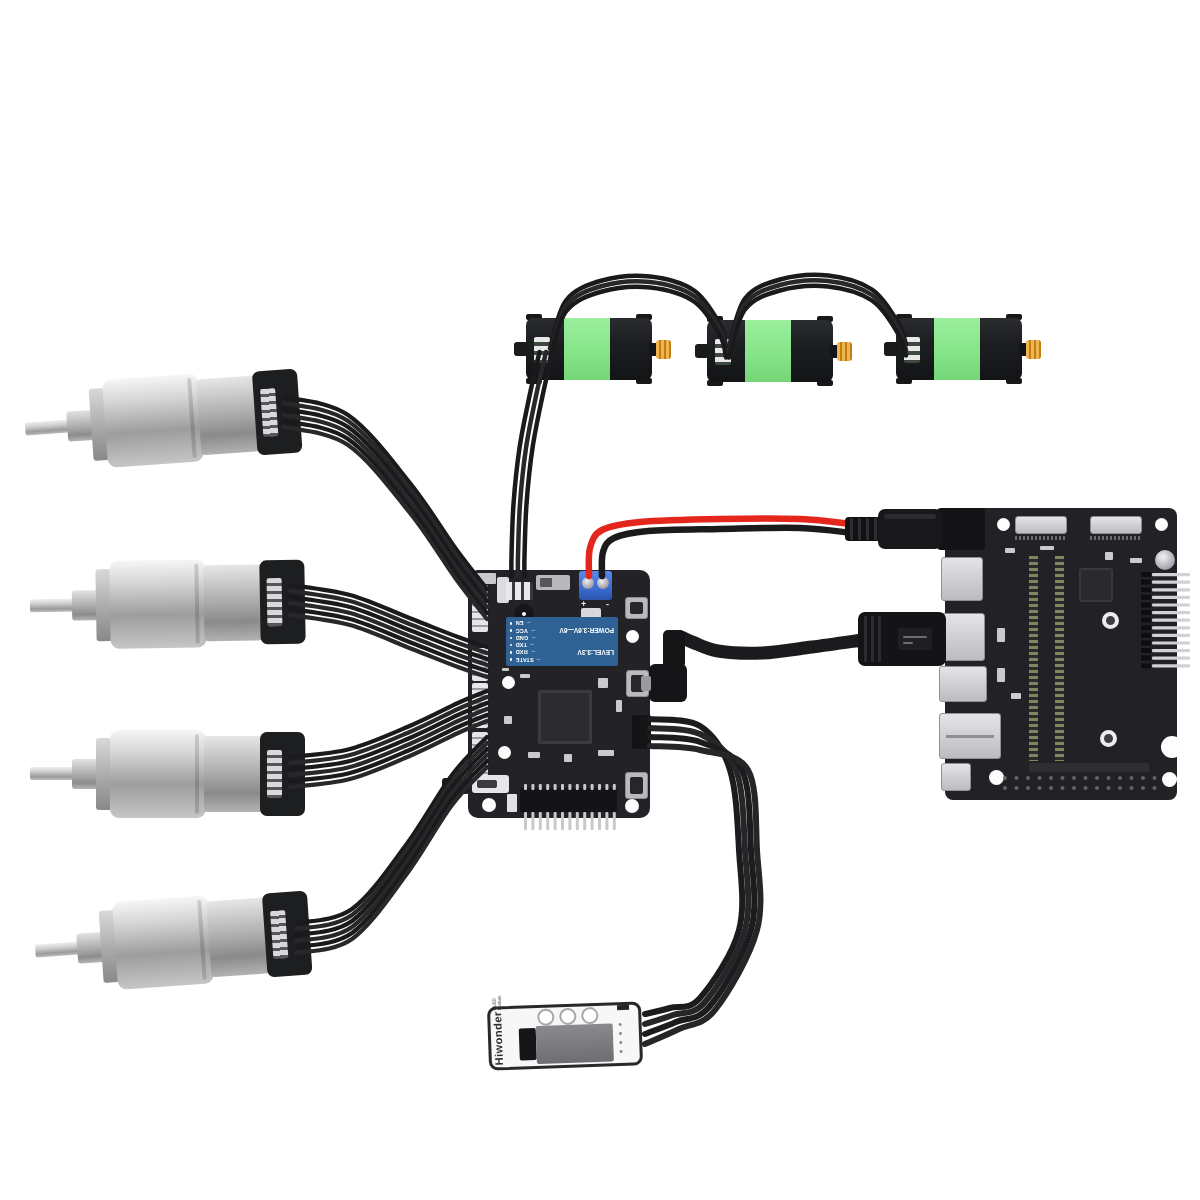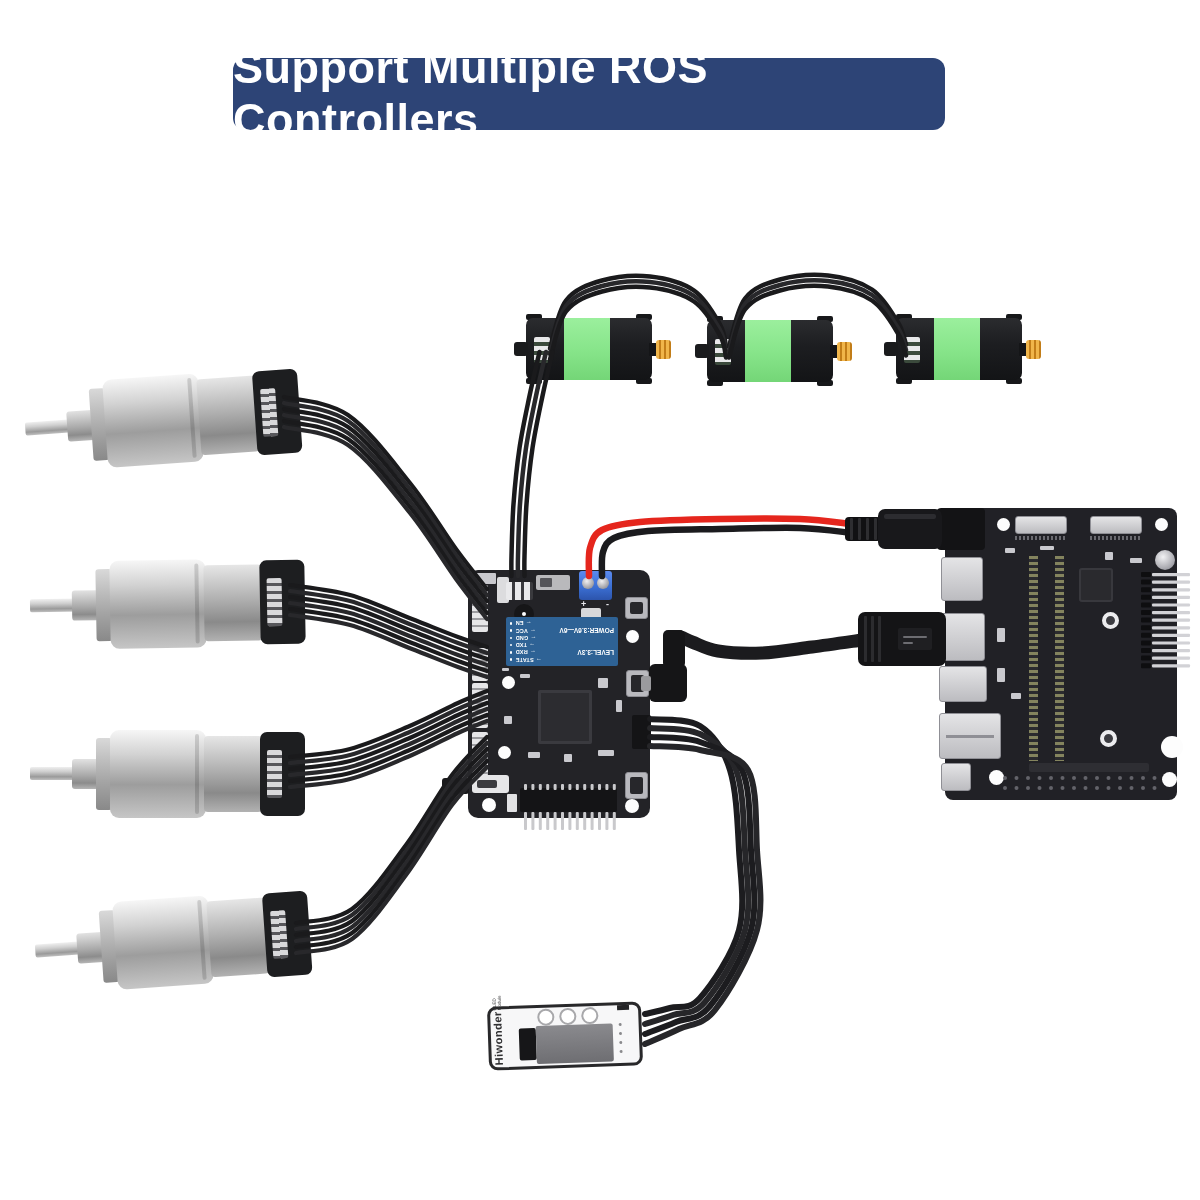--- a/index.html
+++ b/index.html
@@ -88,23 +88,20 @@
   #oled .brand s{font-size:4.5px;color:#2f2f31;text-decoration:none;}
   .obtn{width:17px;height:17px;border-radius:50%;background:#fff;border:2px solid #a8a8ab;box-sizing:border-box;}
 
   #cables{position:absolute;left:0;top:0;z-index:3;pointer-events:none;}
 </style>
 </head>
 <body>
 
 <div id="canvas">
 
-  <div class="abs" id="banner" style="background:#2d4476">
-    <span>Support Multiple ROS Controllers</span>
-  </div>
 
   <div class="abs motor" style="left:25px;top:368px;transform:rotate(-4deg)">
     <div class="abs m-shaft"></div>
     <div class="abs m-collar"></div>
     <div class="abs m-ring"></div>
     <div class="abs m-gear">
         <i></i>
       </div>
     <div class="abs m-body"></div>
     <div class="abs m-cap"></div>

